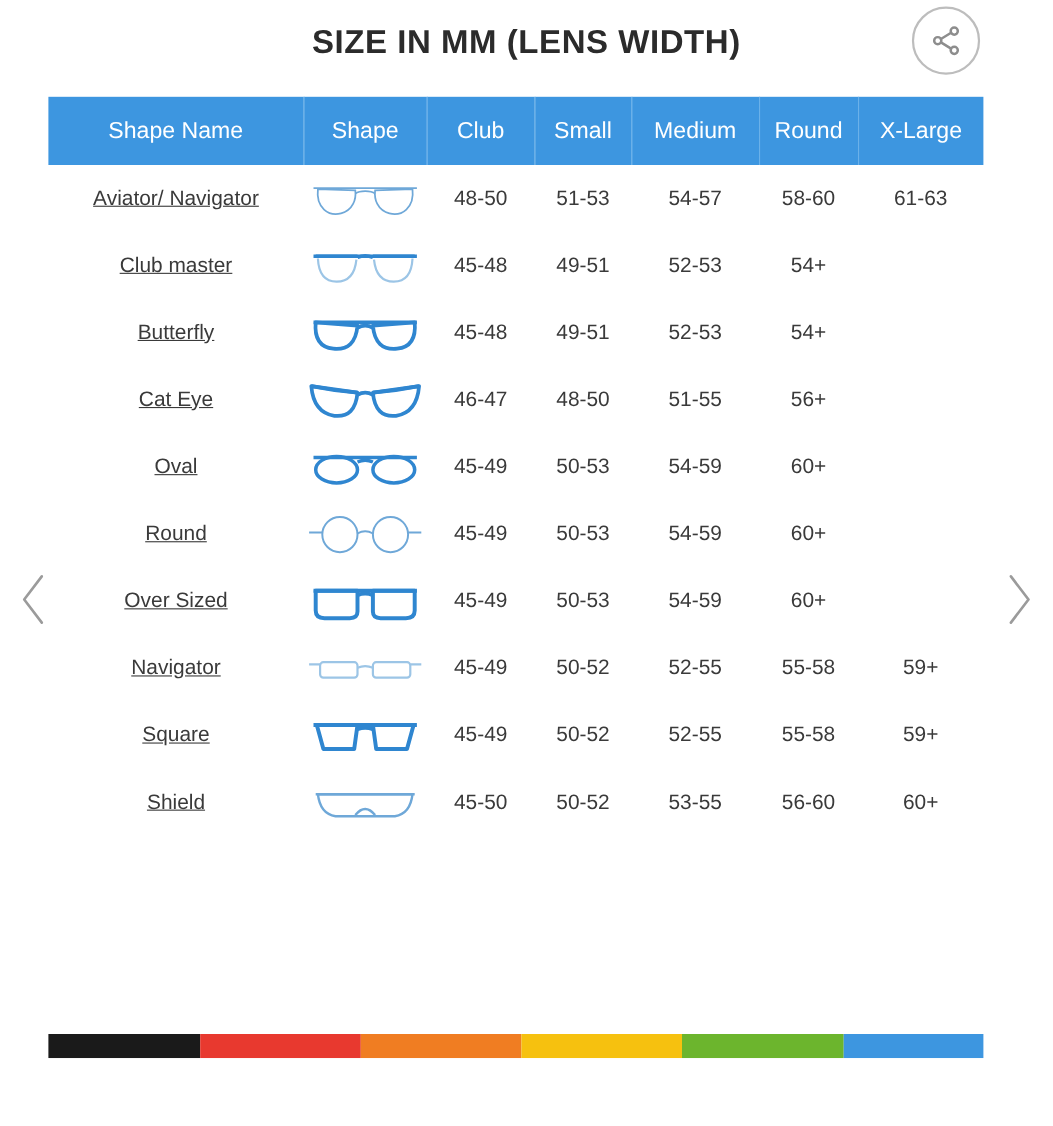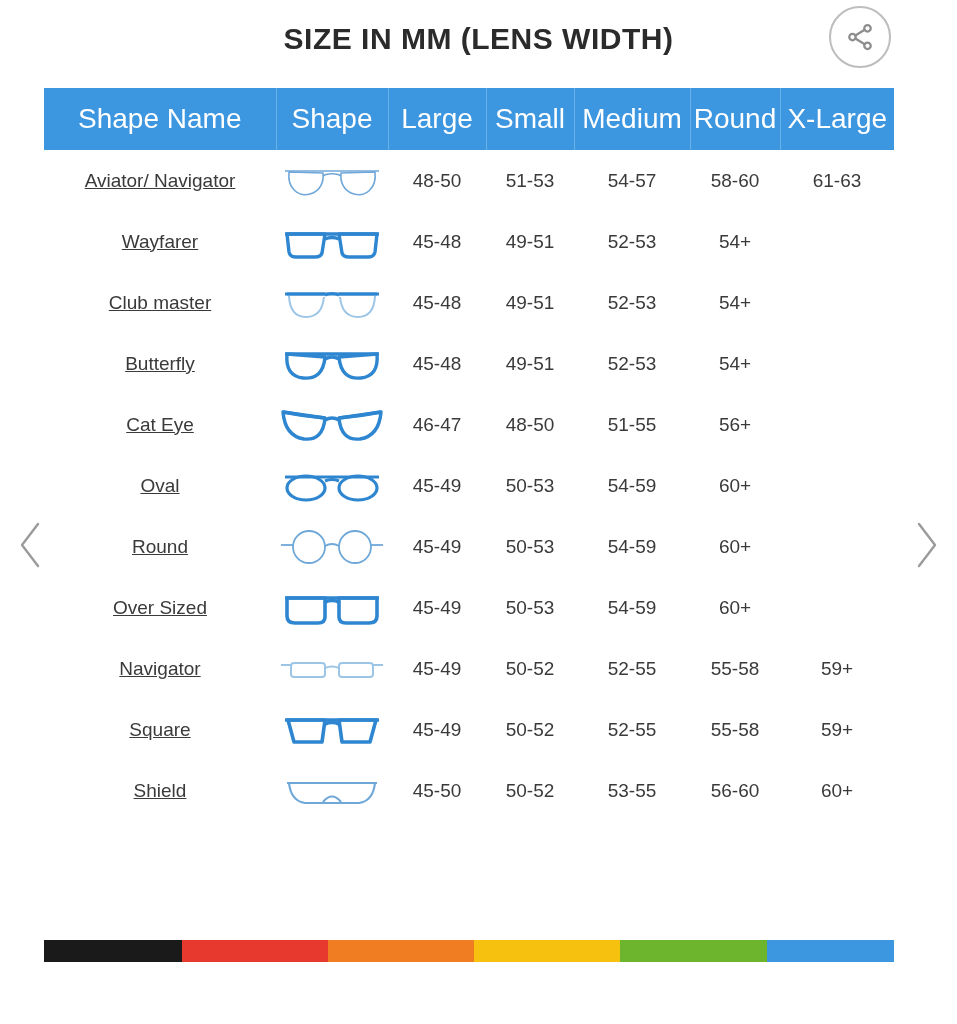--- a/index.html
+++ b/index.html
@@ -66,21 +66,21 @@
   }
   table.size-table {
     border-collapse: collapse;
     width: 850px;
     table-layout: fixed;
   }
   table.size-table thead th {
     background: #3d96e0;
     color: #ffffff;
     font-weight: normal;
-    font-size: 28px;
+    font-size: 21px;
     height: 62px;
     text-align: center;
     border-left: 1px solid #6bb1e9;
     padding: 0;
   }
   table.size-table thead th:first-child {
     border-left: none;
     text-align: center;
   }
   table.size-table tbody td {
@@ -197,21 +197,21 @@
           <col class="c-kids">
           <col class="c-small">
           <col class="c-medium">
           <col class="c-large">
           <col class="c-xlarge">
       </colgroup>
       <thead>
         <tr>
           <th>Shape Name</th>
           <th>Shape</th>
-          <th>Large</th>
+          <th>Club</th>
           <th>Small</th>
           <th>Medium</th>
           <th>Round</th>
           <th>X-Large</th>
         </tr>
       </thead>
       <tbody>
 
         <tr>
           <td class="shape-name">Aviator/ Navigator</td>
@@ -227,40 +227,20 @@
               </svg>
             </div>
           </td>
           <td>48-50</td>
           <td>51-53</td>
           <td>54-57</td>
           <td>58-60</td>
           <td>61-63</td>
         </tr>
 
-        <tr>
-          <td class="shape-name">Wayfarer</td>
-          <td class="shape-cell">
-            <div class="glass-wrap">
-              <svg width="106" height="44" viewBox="0 0 106 44">
-                <g fill="none" stroke="#2f86d0" stroke-width="3.4" stroke-linejoin="round">
-                  <path d="M6 14 H100"></path>
-                  <path d="M8 14 L46 14 L43 33 Q42 37 36 37 L17 37 Q11 37 10 32 Z"></path>
-                  <path d="M98 14 L60 14 L63 33 Q64 37 70 37 L89 37 Q95 37 96 32 Z"></path>
-                  <path d="M46 19 Q53 16 60 19"></path>
-                </g>
-              </svg>
-            </div>
-          </td>
-          <td>45-48</td>
-          <td>49-51</td>
-          <td>52-53</td>
-          <td>54+</td>
-          <td></td>
-        </tr>
 
         <tr>
           <td class="shape-name">Club master</td>
           <td class="shape-cell">
             <div class="glass-wrap">
               <svg width="106" height="44" viewBox="0 0 106 44">
                 <g fill="none" stroke="#2f86d0" stroke-width="3.2" stroke-linejoin="round">
                   <path d="M6 13 H100"></path>
                   <path d="M8 13 L46 13"></path>
                   <path d="M98 13 L60 13"></path>

